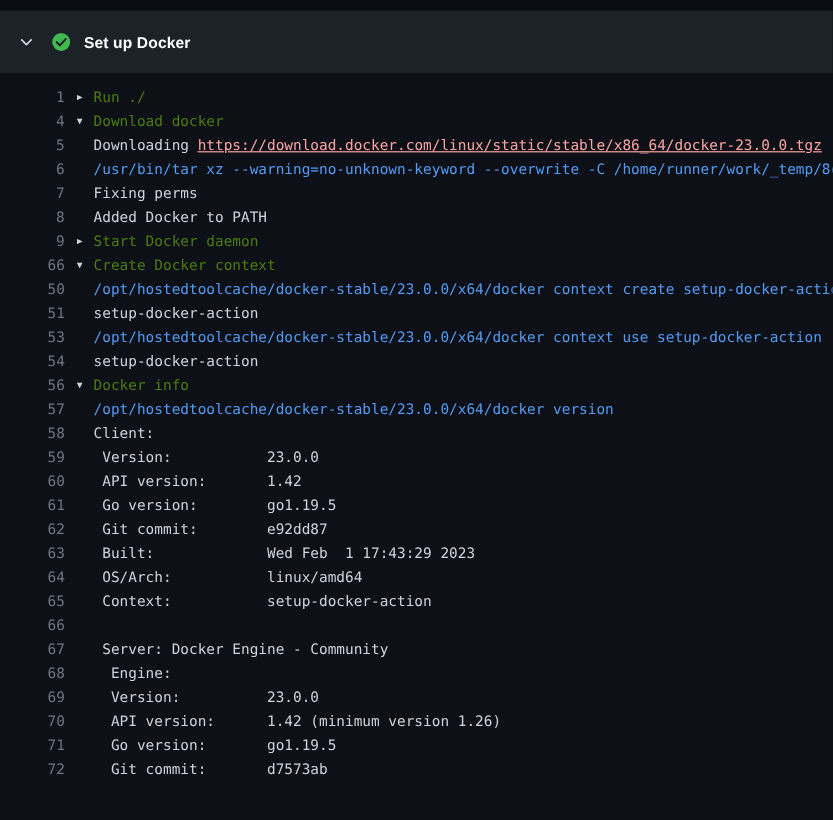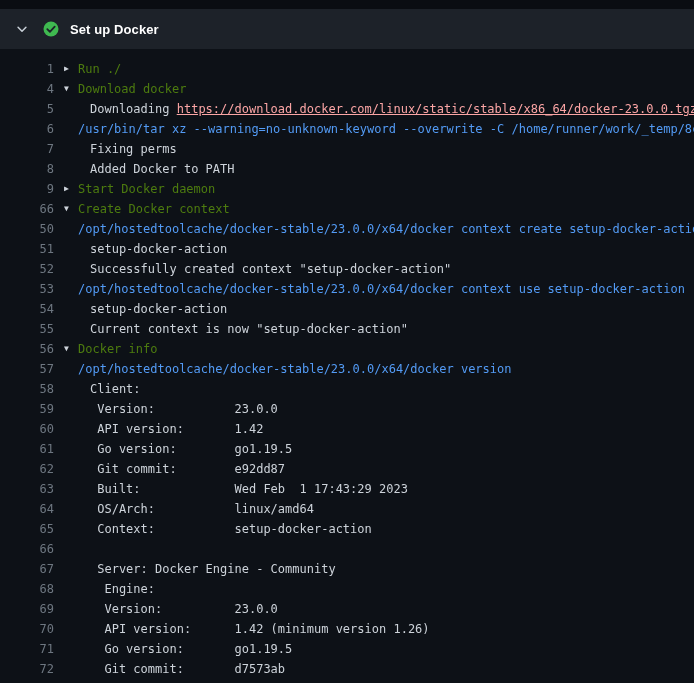--- a/index.html
+++ b/index.html
@@ -6,21 +6,21 @@
   html,body { width:694px; height:683px; overflow:hidden; }
   body {
     background:#0d1117;
     font-family:"Liberation Sans", sans-serif;
   }
   .top-strip {
     height:9px;
     background:#0a0d12;
   }
   .step-header {
-    height:40px;
+    height:52px;
     background:#1d2229;
     display:flex;
     align-items:center;
     padding:0 14px;
     cursor:pointer;
   }
   .chevron-icon {
     width:16px; height:16px;
     display:flex; align-items:center; justify-content:center;
     color:#c9d1d9;
@@ -68,21 +68,21 @@
   .arrow {
     display:inline-block;
     width:14px;
     font-size:8px;
     color:#cdd3da;
     vertical-align:middle;
     position:relative;
     top:-1px;
     cursor:pointer;
   }
-  .seg-plain  { color:#cdd3da;margin-left:12px; }
+  .seg-plain  { color:#cdd3da; }
   .seg-group  { color:#4d7c0f; }
   .seg-command{ color:#539bf5; }
   .seg-link   { color:#fca5a5; text-decoration:underline; cursor:pointer; }
 </style>
 </head>
 <body>
 
 <div class="top-strip"></div>
 
 <div class="step-header">
@@ -135,36 +135,28 @@
   </div>
     <div class="log-line">
     <span class="line-num">50</span>
     <span class="line-content"><span class="arrow"></span><span><span class="seg-command">/opt/hostedtoolcache/docker-stable/23.0.0/x64/docker context create setup-docker-action</span></span></span>
   </div>
     <div class="log-line">
     <span class="line-num">51</span>
     <span class="line-content"><span class="arrow"></span><span><span class="seg-plain">setup-docker-action</span></span></span>
   </div>
     <div class="log-line">
-    <span class="line-num">52</span>
-    <span class="line-content"><span class="arrow"></span><span><span class="seg-plain">Successfully created context "setup-docker-action"</span></span></span>
-  </div>
-    <div class="log-line">
     <span class="line-num">53</span>
     <span class="line-content"><span class="arrow"></span><span><span class="seg-command">/opt/hostedtoolcache/docker-stable/23.0.0/x64/docker context use setup-docker-action</span></span></span>
   </div>
     <div class="log-line">
     <span class="line-num">54</span>
     <span class="line-content"><span class="arrow"></span><span><span class="seg-plain">setup-docker-action</span></span></span>
   </div>
     <div class="log-line">
-    <span class="line-num">55</span>
-    <span class="line-content"><span class="arrow"></span><span><span class="seg-plain">Current context is now "setup-docker-action"</span></span></span>
-  </div>
-    <div class="log-line">
     <span class="line-num">56</span>
     <span class="line-content"><span class="arrow">▼</span><span><span class="seg-group">Docker info</span></span></span>
   </div>
     <div class="log-line">
     <span class="line-num">57</span>
     <span class="line-content"><span class="arrow"></span><span><span class="seg-command">/opt/hostedtoolcache/docker-stable/23.0.0/x64/docker version</span></span></span>
   </div>
     <div class="log-line">
     <span class="line-num">58</span>
     <span class="line-content"><span class="arrow"></span><span><span class="seg-plain">Client:</span></span></span>

